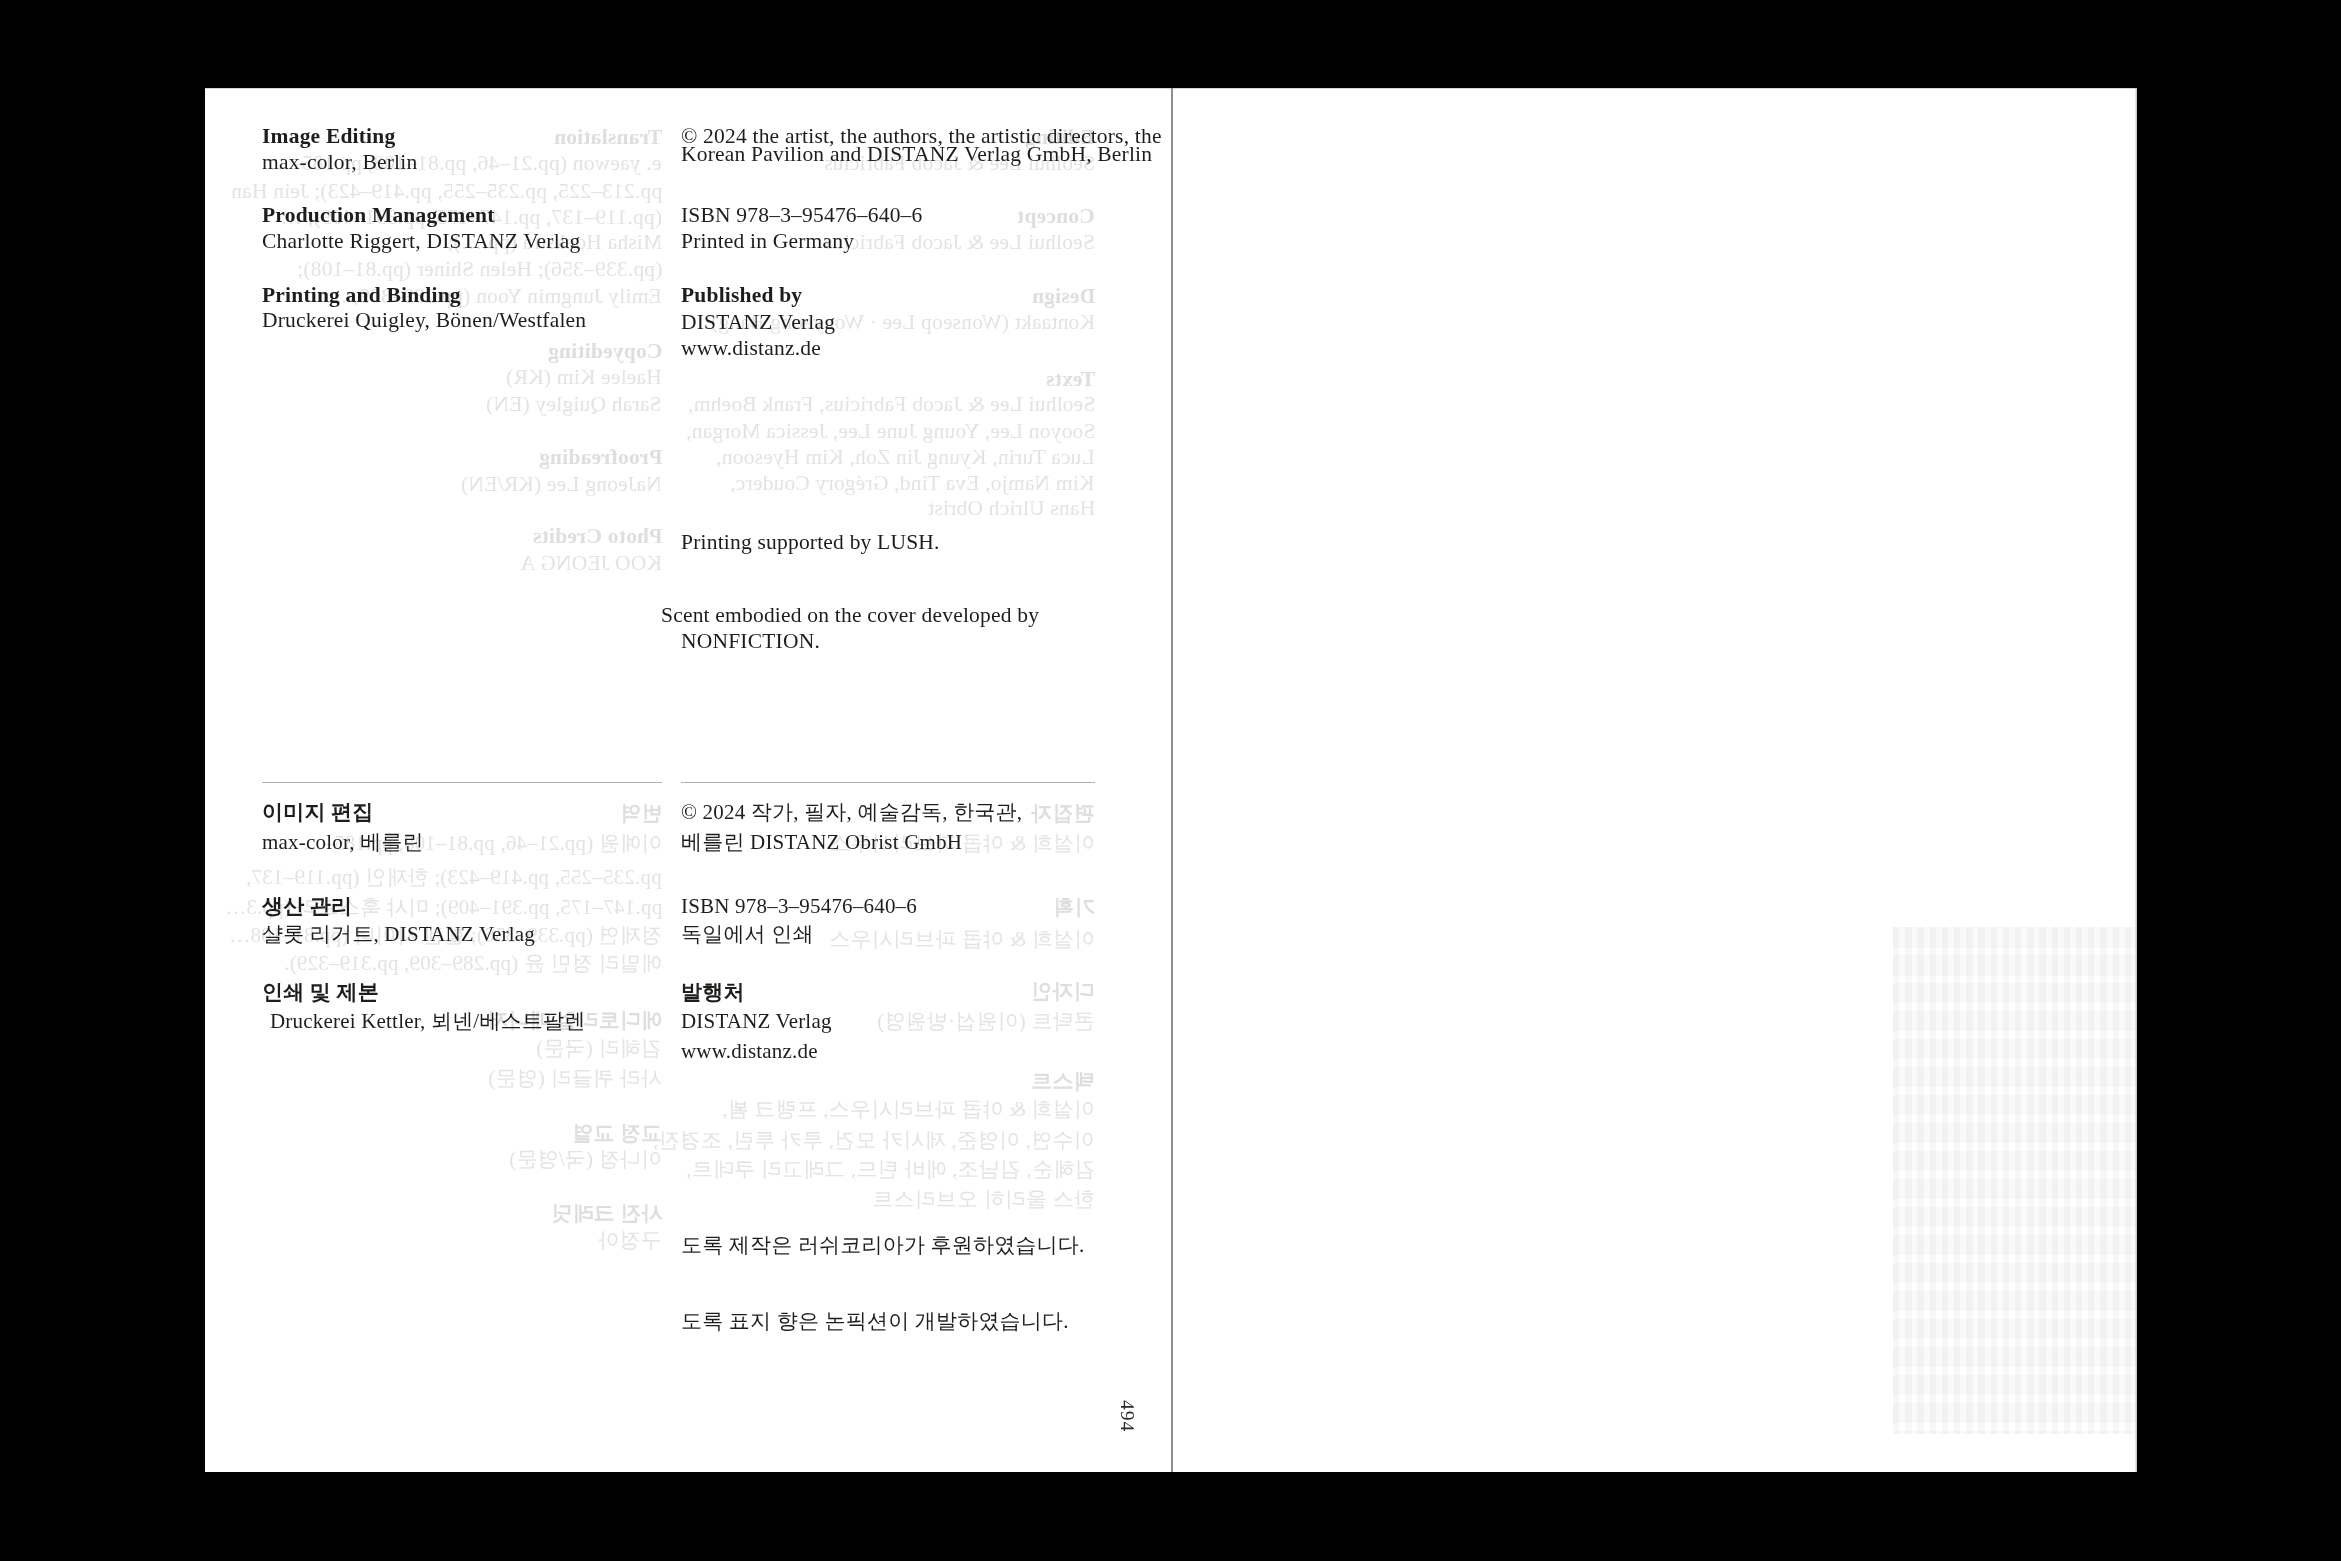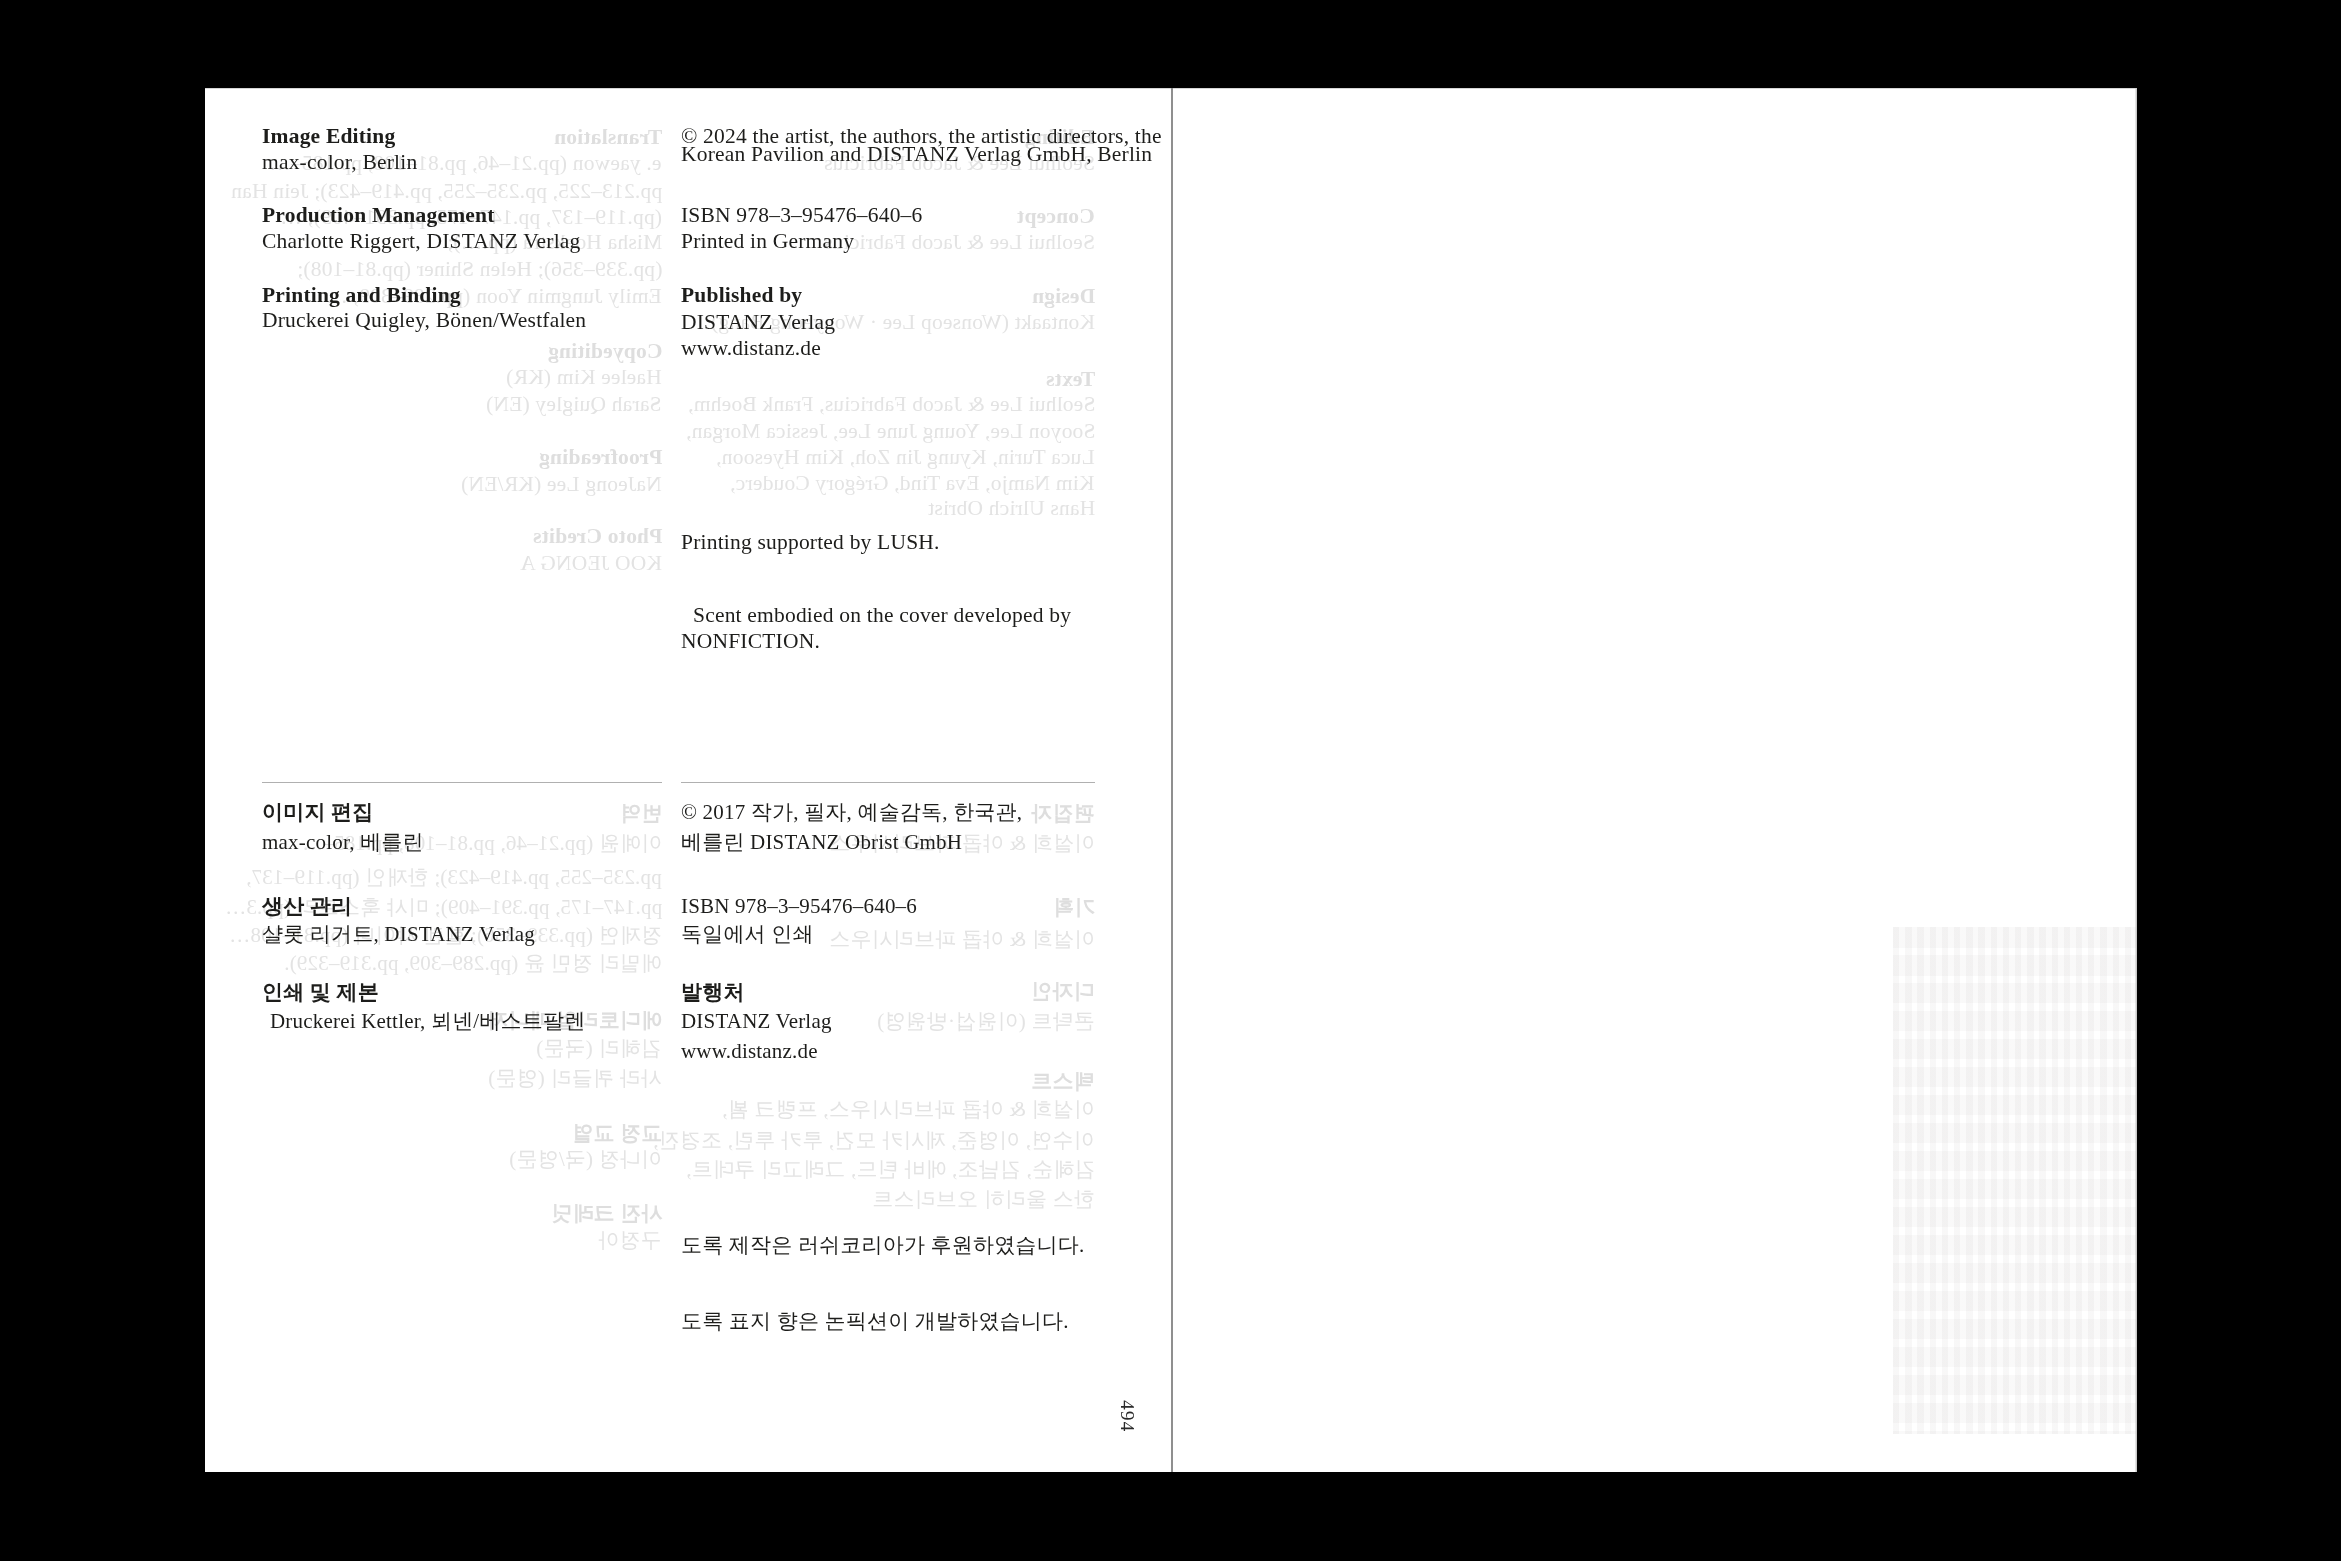--- a/index.html
+++ b/index.html
@@ -67,21 +67,21 @@
     <div class="ln" style="left:57px;top:220px">Druckerei Quigley, Bönen/Westfalen</div>
 
     <div class="ln" style="left:476px;top:36px">© 2024 the artist, the authors, the artistic directors, the</div>
     <div class="ln" style="left:476px;top:54px">Korean Pavilion and DISTANZ Verlag GmbH, Berlin</div>
     <div class="ln" style="left:476px;top:115px">ISBN 978–3–95476–640–6</div>
     <div class="ln" style="left:476px;top:141px">Printed in Germany</div>
     <div class="ln b" style="left:476px;top:195px">Published by</div>
     <div class="ln" style="left:476px;top:222px">DISTANZ Verlag</div>
     <div class="ln" style="left:476px;top:248px">www.distanz.de</div>
     <div class="ln" style="left:476px;top:442px">Printing supported by LUSH.</div>
-    <div class="ln" style="left:488px;top:515px">Scent embodied on the cover developed by</div>
+    <div class="ln" style="left:456px;top:515px">Scent embodied on the cover developed by</div>
     <div class="ln" style="left:476px;top:541px">NONFICTION.</div>
 
     <div class="rule" style="left:57px;top:694px;width:400px"></div>
     <div class="rule" style="left:476px;top:694px;width:414px"></div>
 
     <div class="ln sh b kr" style="right:1475px;top:714px">번역</div>
     <div class="ln sh kr" style="right:1475px;top:744px">이예원 (pp.21–46, pp.81–108, pp.185–…</div>
     <div class="ln sh kr" style="right:1475px;top:778px">pp.235–255, pp.419–423); 한재인 (pp.119–137,</div>
     <div class="ln sh kr" style="right:1475px;top:808px">pp.147–175, pp.391–409); 미샤 훅스트라 (pp.3…</div>
     <div class="ln sh kr" style="right:1475px;top:836px">정제연 (pp.339–356); 헬렌 샤이너 (pp.81–108…</div>
@@ -106,21 +106,21 @@
     <div class="ln sh kr" style="right:1042px;top:1070px">김혜순, 김남조, 에바 틴드, 그레고리 쿠데르,</div>
     <div class="ln sh kr" style="right:1042px;top:1100px">한스 울리히 오브리스트</div>
 
     <div class="ln b kr" style="left:57px;top:713px">이미지 편집</div>
     <div class="ln kr" style="left:57px;top:743px">max-color, 베를린</div>
     <div class="ln b kr" style="left:57px;top:807px">생산 관리</div>
     <div class="ln kr" style="left:57px;top:835px">샬롯 리거트, DISTANZ Verlag</div>
     <div class="ln b kr" style="left:57px;top:893px">인쇄 및 제본</div>
     <div class="ln kr" style="left:65px;top:922px">Druckerei Kettler, 뵈넨/베스트팔렌</div>
 
-    <div class="ln kr" style="left:476px;top:713px">© 2017 작가, 필자, 예술감독, 한국관,</div>
+    <div class="ln kr" style="left:476px;top:713px">© 2024 작가, 필자, 예술감독, 한국관,</div>
     <div class="ln kr" style="left:476px;top:743px">베를린 DISTANZ Obrist GmbH</div>
     <div class="ln kr" style="left:476px;top:807px">ISBN 978–3–95476–640–6</div>
     <div class="ln kr" style="left:476px;top:835px">독일에서 인쇄</div>
     <div class="ln b kr" style="left:476px;top:893px">발행처</div>
     <div class="ln kr" style="left:476px;top:922px">DISTANZ Verlag</div>
     <div class="ln kr" style="left:476px;top:952px">www.distanz.de</div>
     <div class="ln kr" style="left:476px;top:1146px">도록 제작은 러쉬코리아가 후원하였습니다.</div>
     <div class="ln kr" style="left:476px;top:1222px">도록 표지 향은 논픽션이 개발하였습니다.</div>
 
     <div id="pgnum">494</div>

